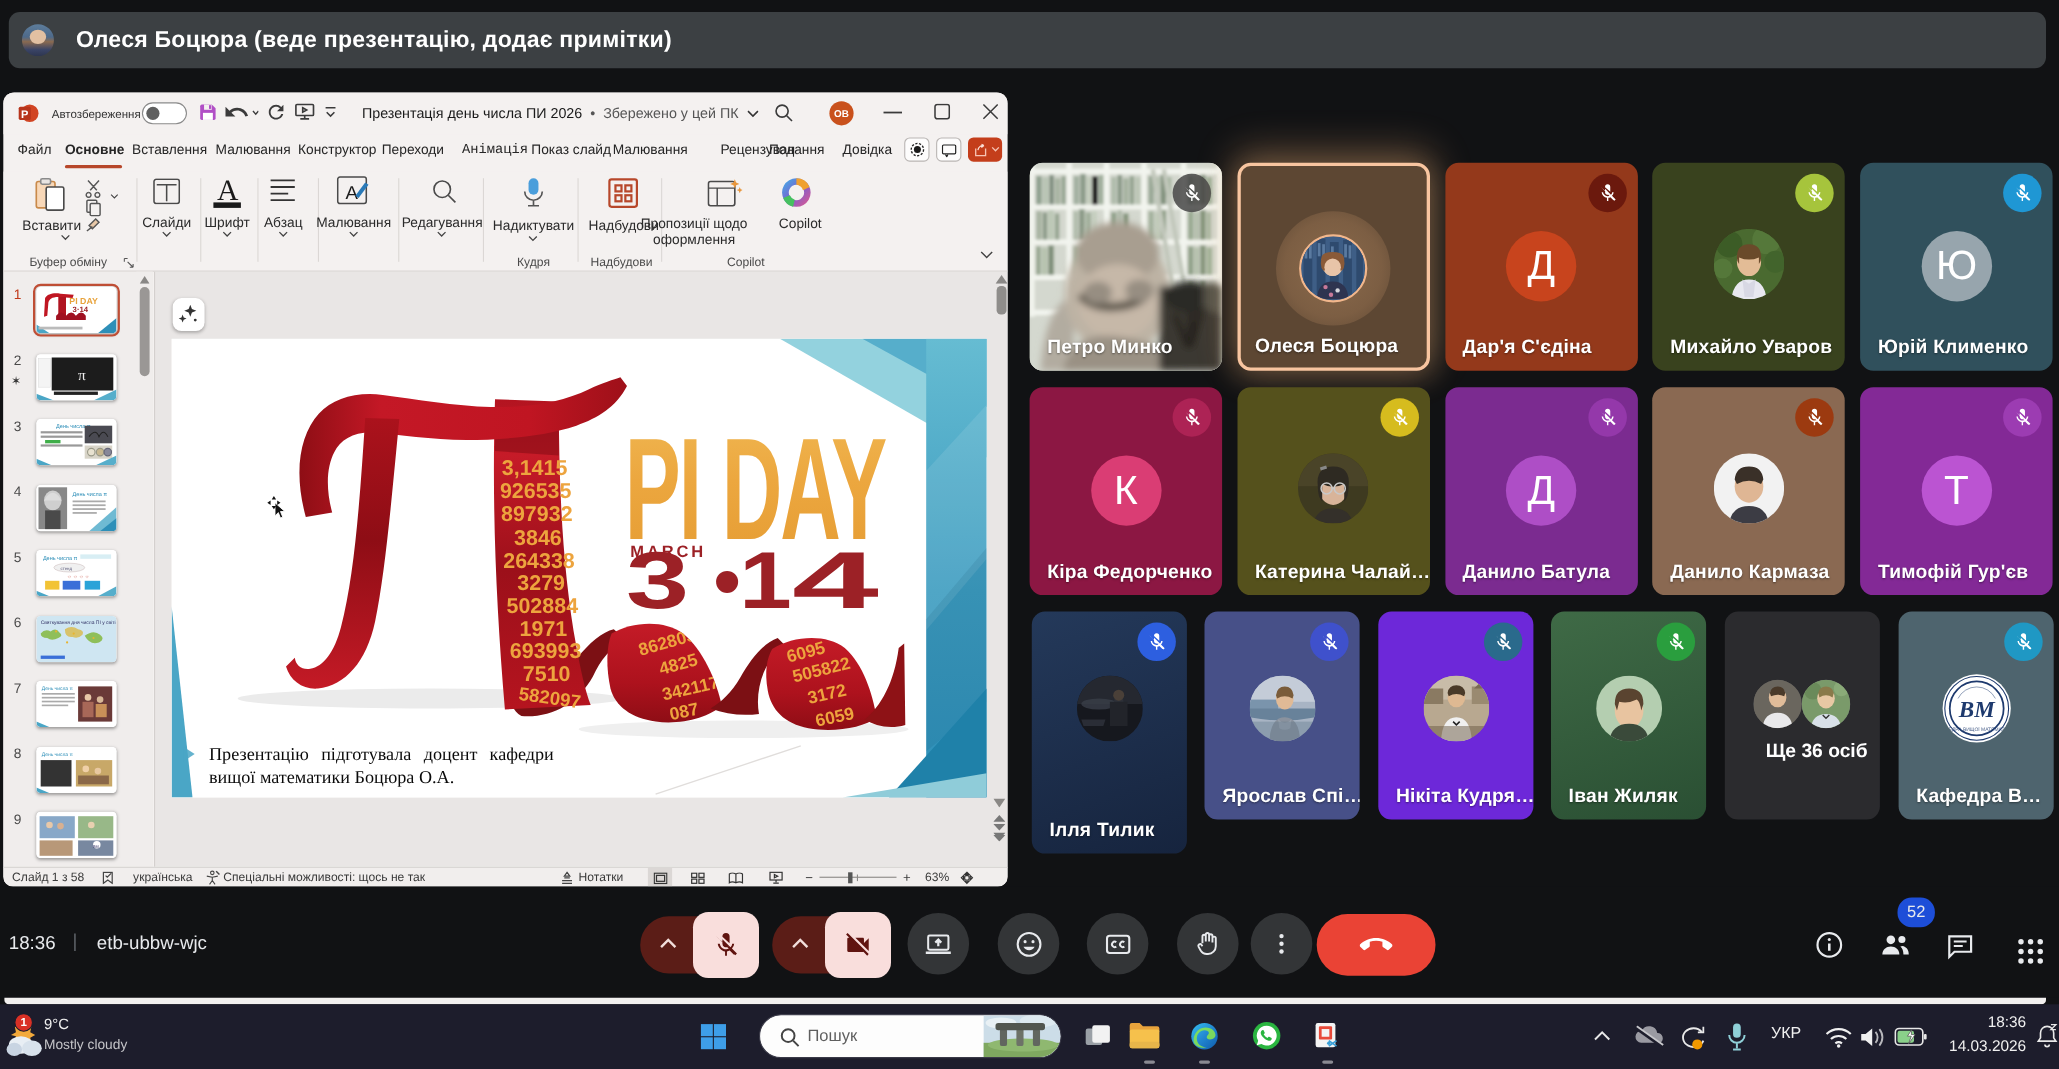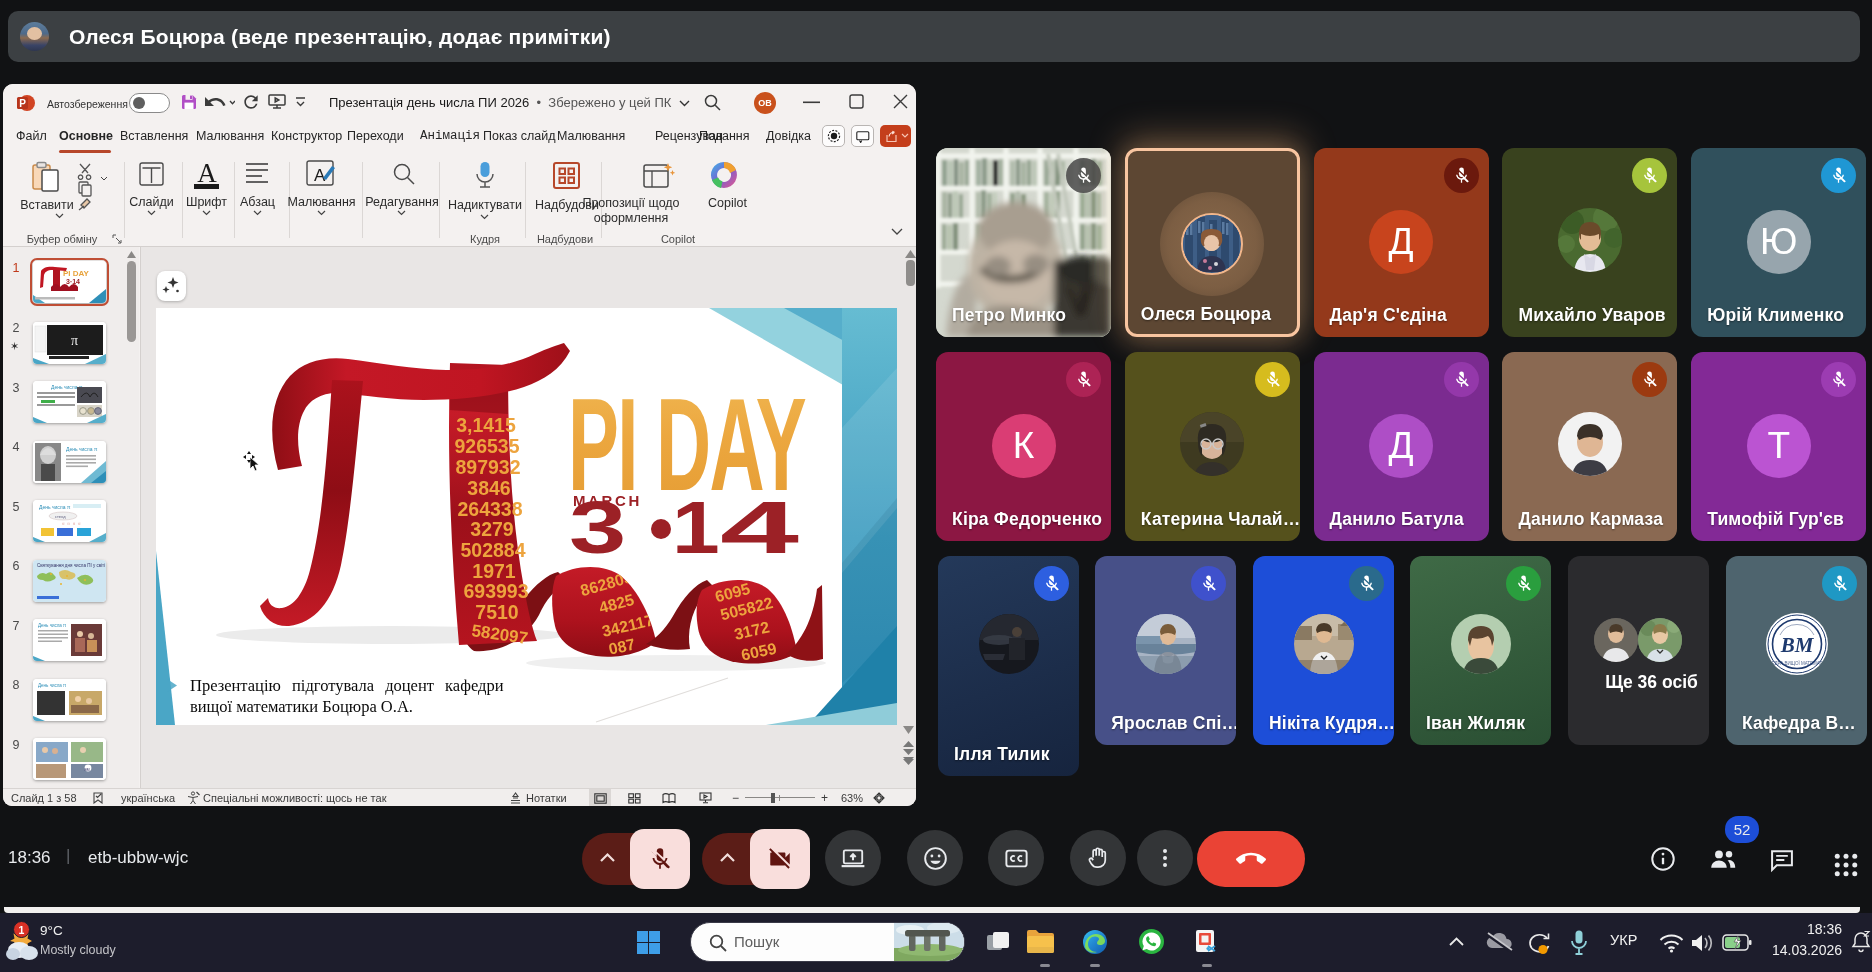--- a/index.html
+++ b/index.html
@@ -866,21 +866,21 @@
     </svg>
   </div>
   <div class="mic" style="background:#3f51cc;">
         <svg width="19" height="19" viewBox="0 0 24 24" fill="#fff">
           <path d="M15 10.6V5a3 3 0 0 0-6 0v.2l6 5.4zm-9.3-4L3.3 4.2l16.5 16.5 1.4-1.4-4.2-4.2a6.8 6.8 0 0 0 1.9-4.1h-1.7a5.2 5.2 0 0 1-1.4 3L9 7.2V11a3 3 0 0 0 4.8 2.4l1.2 1.2A5.2 5.2 0 0 1 6.8 11H5.1c.3 3.3 3 6 6.1 6.5V21h1.6v-3.5c.8-.1 1.6-.4 2.3-.8l3.6 3.6 1.4-1.4z"></path>
         </svg>
       </div>
   <div class="nm">Ярослав Спі…</div>
 </div>
 
-<div class="tile" style="left:1253px;top:556px;width:141px;height:189px;background:#1d4ed8;">
+<div class="tile" style="left:1253px;top:556px;width:141px;height:189px;background:#6d28d9;">
   <div class="abs" style="left:40.5px;top:58px;width:60px;height:60px;border-radius:50%;overflow:hidden;">
     <svg width="60" height="60" viewBox="0 0 60 60">
       <rect width="60" height="60" fill="#b8a890"></rect>
       <rect x="0" y="0" width="60" height="22" fill="#c8bca8"></rect>
       <path d="M0 12 h18 v14 h-18 z" fill="#8a7a62"></path>
           <path d="M44 10 h16 v16 h-16 z" fill="#9a8a70"></path>
       <path d="M46 12 l6 -6 6 6 z" fill="#7a6a54"></path>
       <ellipse cx="30" cy="20" rx="8" ry="9" fill="#dfb992"></ellipse>
       <path d="M22 16 q1 -7 8 -7 q7 0 8 7 l-1 3 q-7 -4 -14 0 z" fill="#4a3a28"></path>
       <path d="M16 60 q1 -22 14 -22 q13 0 14 22 z" fill="#f0f0f0"></path>

